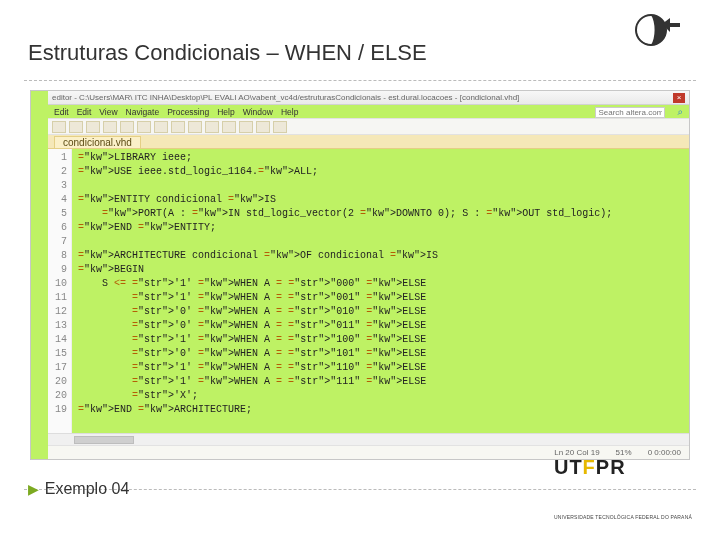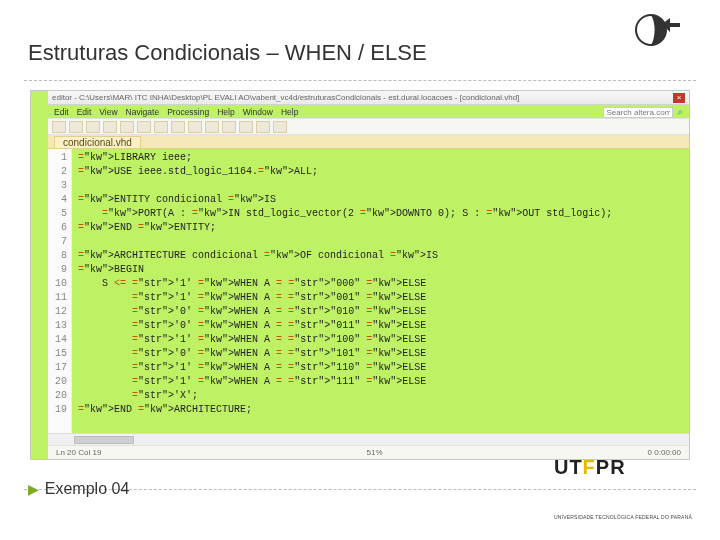--- a/index.html
+++ b/index.html
@@ -86,21 +86,21 @@
     font-size: 8.5px;
     color: #333;
     position: relative;
   }
   .menubar .search {
     position: absolute;
     right: 6px;
     top: 1px;
     display: flex;
     align-items: center;
-    gap: 4px;
+    gap: 12px;
   }
   .menubar .search input {
     width: 70px;
     height: 11px;
     font-size: 8px;
     border: 1px solid #ccc;
     padding: 0 2px;
   }
   .menubar .search .glass {
     color: #2b7fd6;
@@ -172,21 +172,21 @@
     left: 26px; top: 2px;
     width: 60px; height: 8px;
     background: #cfcfcf;
     border: 1px solid #bdbdbd;
   }
   .statusbar {
     height: 14px;
     background: #f7f7f2;
     border-top: 1px solid #e2e2e2;
     display: flex;
-    justify-content: space-between;
+    justify-content: flex-end;
     gap: 16px;
     font-size: 8px;
     color: #666;
     padding: 0 8px;
     align-items: center;
   }
   .footer {
     position: absolute;
     left: 28px;
     bottom: 20px;

